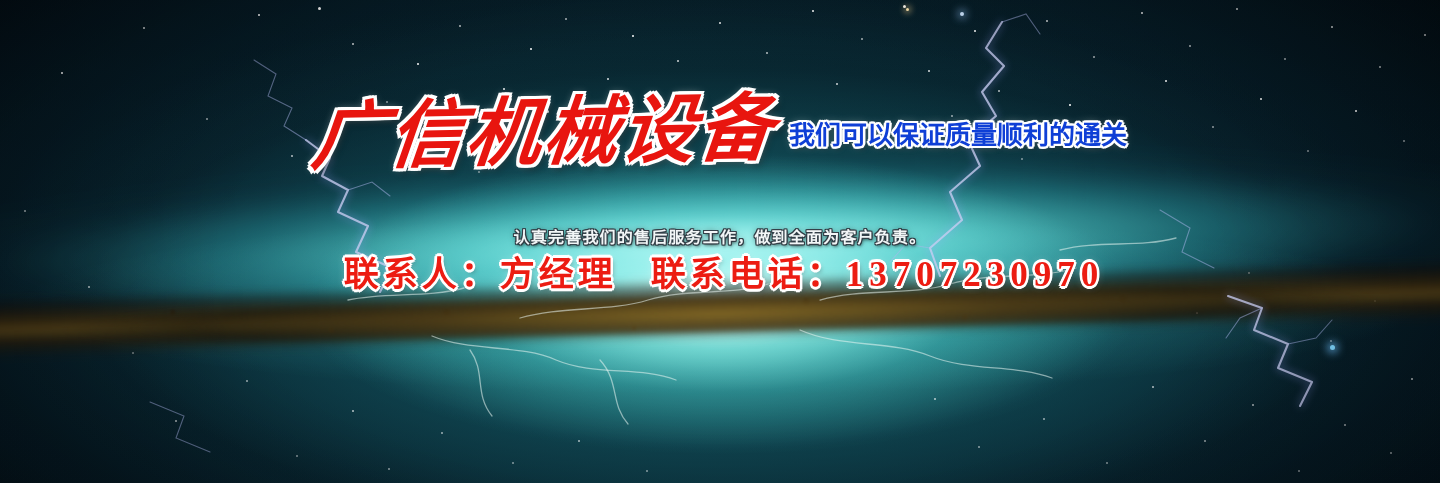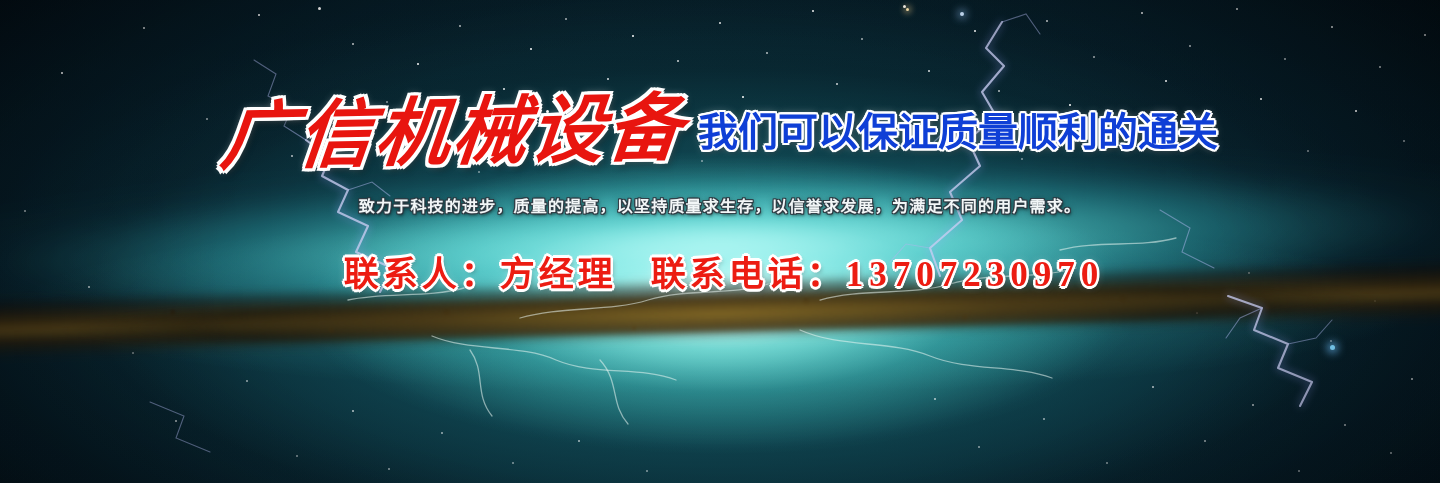--- a/index.html
+++ b/index.html
@@ -131,22 +131,22 @@
       4px 5px 7px rgba(0,0,0,.45);
   }
 
   .slogan-pair{
     display:flex;flex-direction:column;
     gap:2px;
     margin-left:6px;
     margin-top:6px;
   }
   .slogan-blue{
-    font-family:Liberation Mono, monospace;
-    font-size:40px;
+    font-family:Liberation Serif, serif;
+    font-size:26px;
     font-weight:700;
     color:#0f3fd6;
     line-height:1.26;
     white-space:nowrap;
     letter-spacing:0px;
     text-shadow:
       1.6px 0 0 #fff, -1.6px 0 0 #fff, 0 1.6px 0 #fff, 0 -1.6px 0 #fff,
       1.6px 1.6px 0 #fff, -1.6px 1.6px 0 #fff, 1.6px -1.6px 0 #fff, -1.6px -1.6px 0 #fff,
       2.4px 0 0 #fff, -2.4px 0 0 #fff, 0 2.4px 0 #fff, 0 -2.4px 0 #fff,
       0 0 8px rgba(255,255,255,.5),
@@ -321,21 +321,21 @@
   <div class="content">
 
     <div class="title-row">
       <div class="brand-title">广信机械设备</div>
 
       <div class="slogan-pair">
         <div class="slogan-blue">我们可以保证质量顺利的通关</div>
       </div>
     </div>
 
-    <div class="desc desc-1">致力于科技的进步，质量的提高，以坚持质量求生存，以信誉求发展，为满足不同的用户需求。</div>
-
+
+    <div class="desc desc-2">认真完善我们的售后服务工作，做到全面为客户负责。</div>
 
     <div class="contact">
       <span>联系人：</span><span>方经理</span><span class="gap"></span><span>联系电话：</span><span class="phone">13707230970</span>
     </div>
 
   </div>
 </div>
 
 </body></html>

